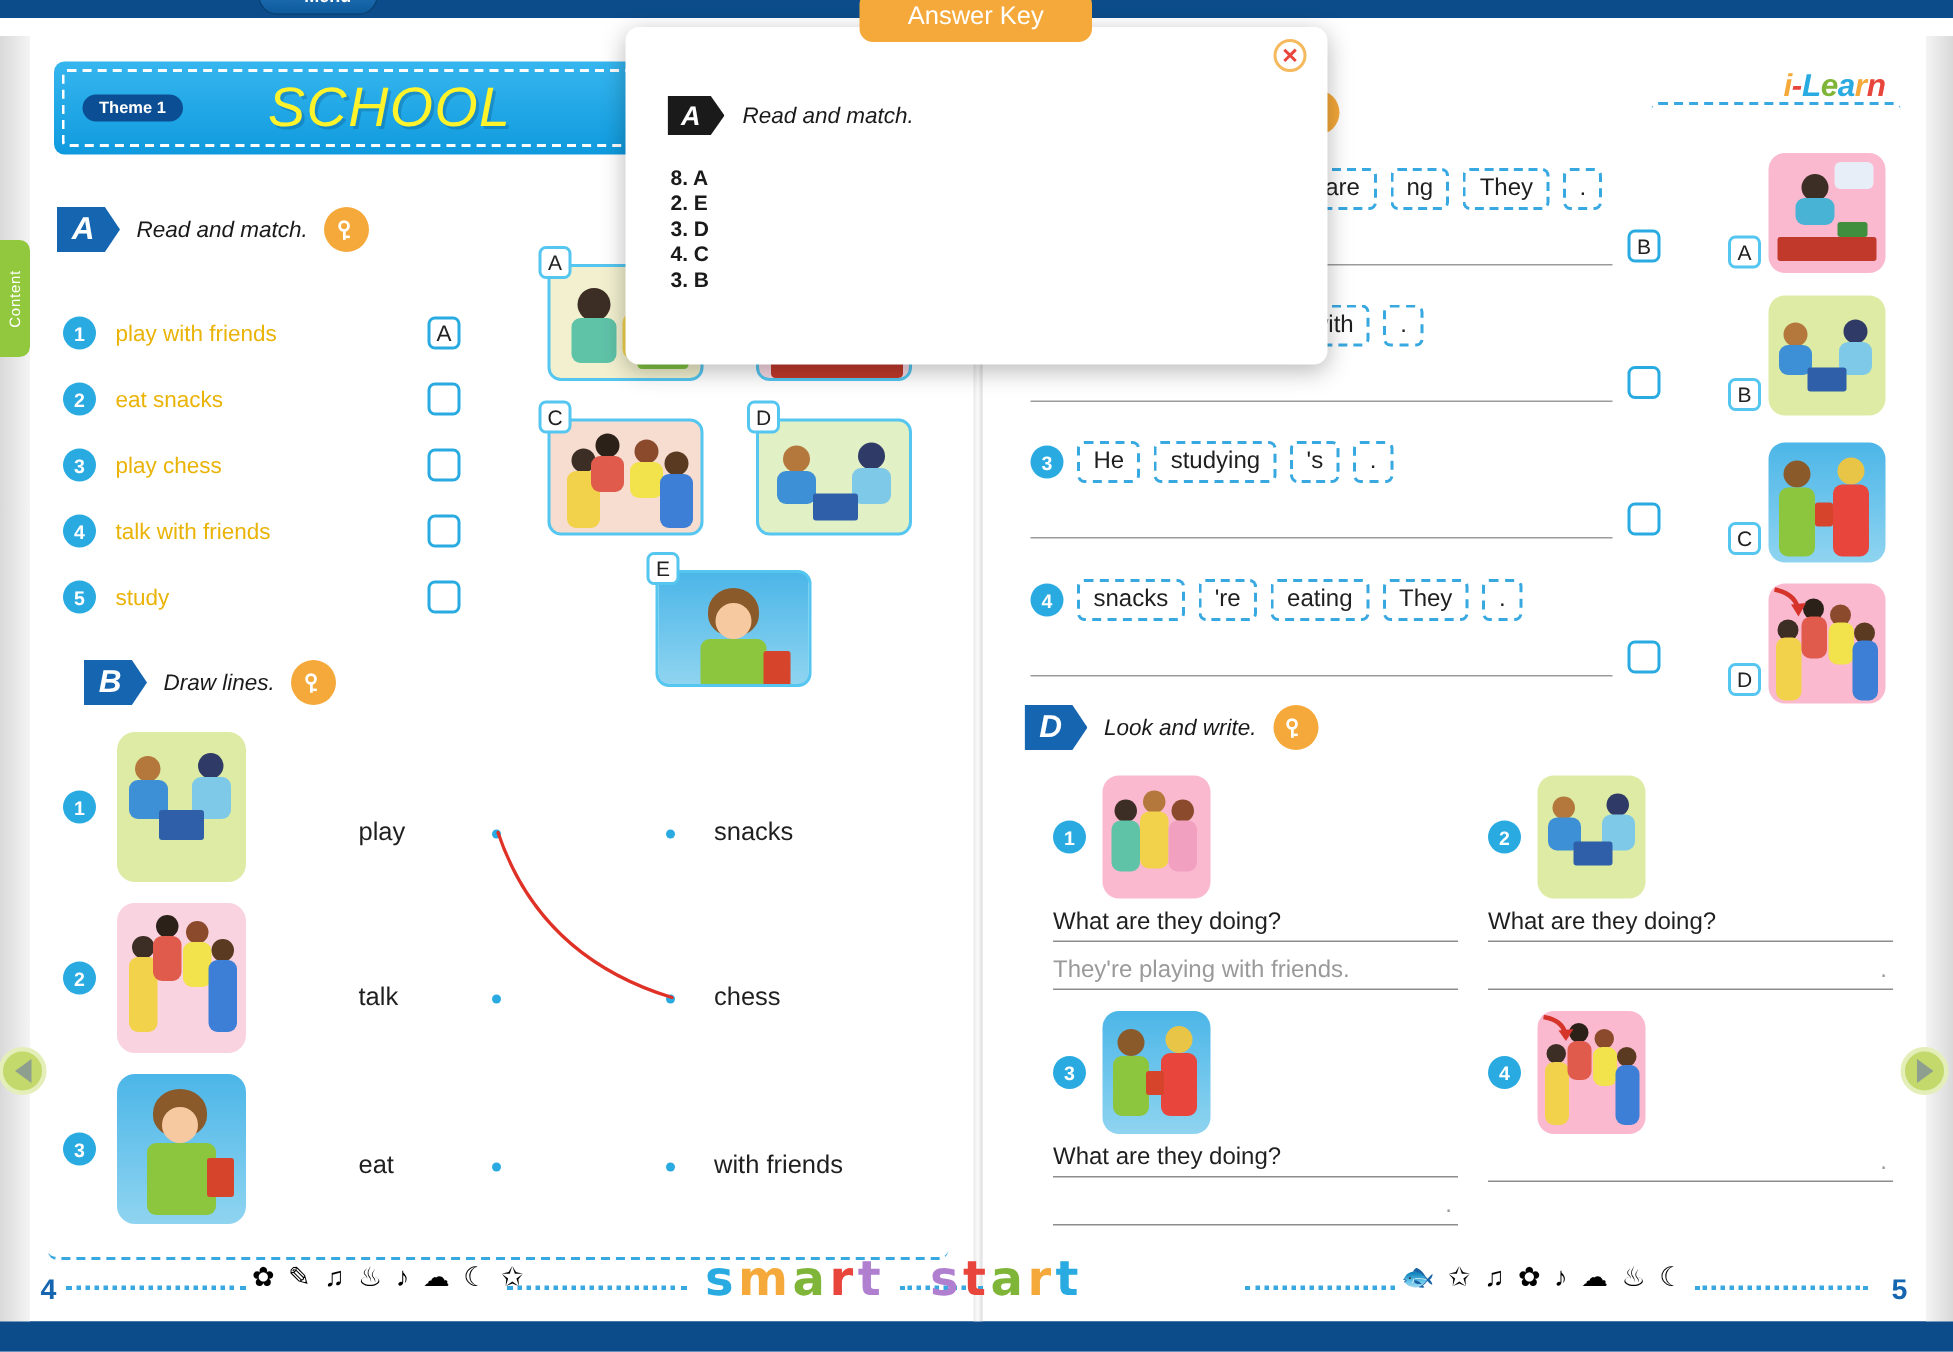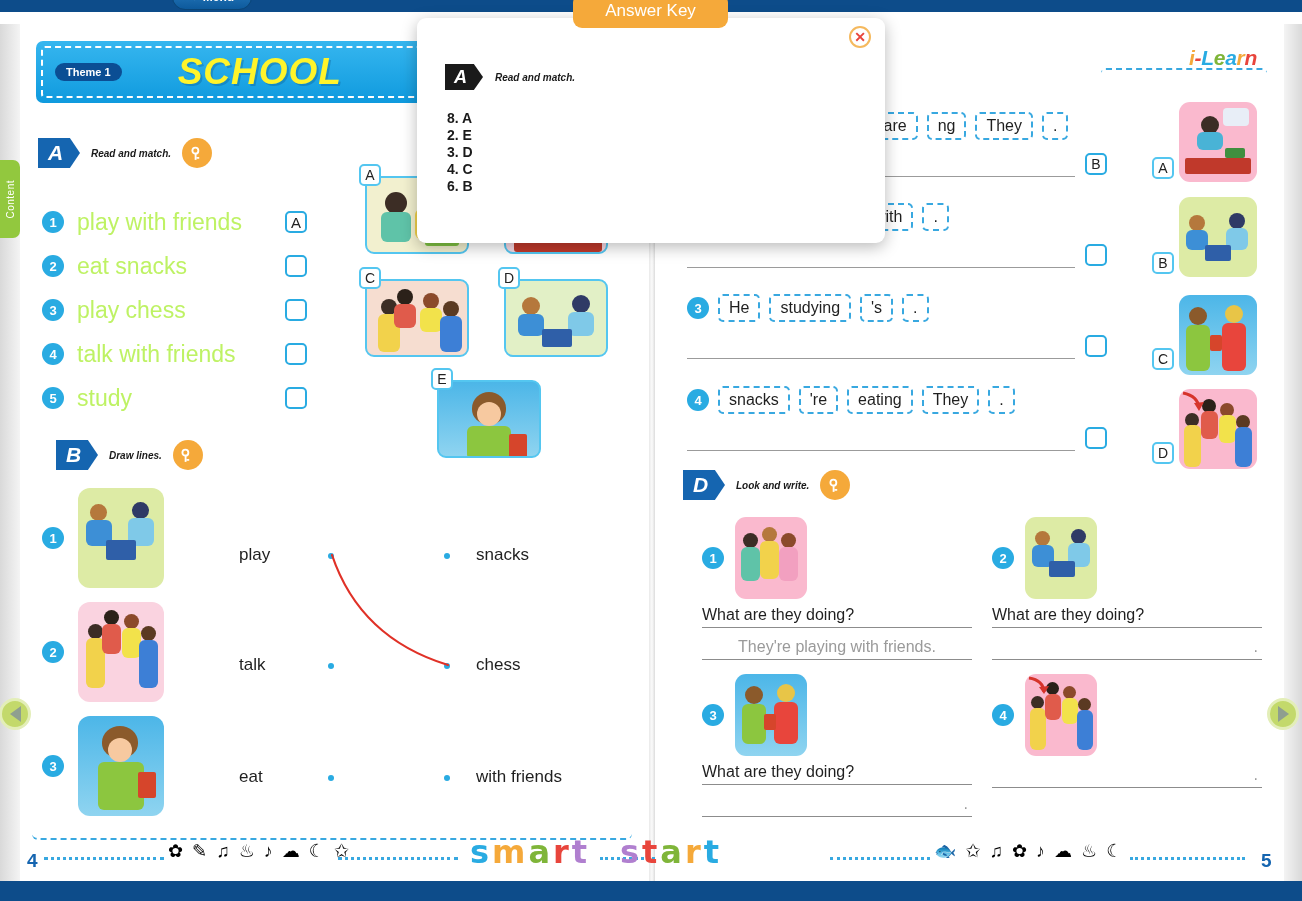--- a/index.html
+++ b/index.html
@@ -83,21 +83,21 @@
 
   
   .sec-head { display: flex; align-items: center; gap: 11px; }
   .badge {
     width: 42px; height: 30px; background: #1565b0;
     color: #fff; font-size: 21px; font-weight: bold; font-style: italic;
     display: flex; align-items: center; justify-content: center;
     padding-right: 7px;
     clip-path: polygon(0 0, 76% 0, 100% 50%, 76% 100%, 0 100%);
   }
-  .sec-title { font-size: 10px; font-weight: bold; font-style: italic; color: #1a1a1a; }
+  .sec-title { font-size: 15px; font-weight: normal; font-style: italic; color: #1a1a1a; }
   .key-icon {
     width: 30px; height: 30px; border-radius: 50%; background: #f5a93a;
     display: flex; align-items: center; justify-content: center;
   }
   .key-icon svg { width: 17px; height: 17px; }
 
   
   .numbullet {
     width: 22px; height: 22px; border-radius: 50%; background: #29abe2;
     color: #fff; font-size: 13px; font-weight: bold;
@@ -118,32 +118,32 @@
     content: ""; position: absolute; inset: 5px;
     border: 2px dashed #ffffff; border-radius: 4px; pointer-events: none;
   }
   #theme-chip {
     margin-left: 19px; background: #0b4e94; color: #fff;
     font-size: 11px; font-weight: bold; padding: 3px 11px; border-radius: 10px;
     position: relative; z-index: 2;
   }
   #theme-title {
     flex: 1; text-align: center; color: #fff42b;
-    font-size: 37px; font-weight: bold; font-style: italic;
+    font-size: 37px; font-weight: normal; font-style: italic;
     letter-spacing: 1px; position: relative; z-index: 2;
     margin-right: 30px;
     text-shadow: 2px 2px 0 rgba(0,60,110,.25);
   }
 
   #secA-head { position: absolute; left: 18px; top: 130px; }
   #listA { position: absolute; left: 22px; top: 192px; width: 265px; }
   .listA-row {
     display: flex; align-items: center; gap: 13px; height: 44px;
   }
-  .listA-label { font-size: 23px; color: #bef264; flex: 1; }
+  .listA-label { font-size: 15px; color: #eab308; flex: 1; }
   .cbox {
     width: 22px; height: 22px; border: 2px solid #29abe2; border-radius: 5px;
     display: flex; align-items: center; justify-content: center;
     font-size: 15px; color: #222;
   }
 
   
   .picA {
     position: absolute; border: 2px solid #54c6f0; border-radius: 9px;
     overflow: hidden;
@@ -197,21 +197,21 @@
   }
 
   #secD-head { position: absolute; left: 28px; top: 458px; }
   .D-item { position: absolute; width: 270px; }
   .D-top { display: flex; align-items: center; gap: 11px; }
   .D-thumb { width: 72px; height: 82px; border-radius: 11px; overflow: hidden; }
   .D-q { margin-top: 7px; font-size: 16px; color: #1f1f1f;
          border-bottom: 1.5px solid #8c8c8c; padding-bottom: 3px; }
   .D-a { margin-top: 10px; font-size: 16px; color: #9a9a9a;
          border-bottom: 1.5px solid #8c8c8c; padding-bottom: 3px;
-         min-height: 22px; text-align: center; }
+         min-height: 22px; text-align: left; }
   .D-a.blank { text-align: right; padding-right: 4px; }
 
   
   .picR { position: absolute; width: 78px; height: 80px; border-radius: 11px; overflow: hidden; }
 
   
   .footer-num {
     position: absolute; top: 850px; font-size: 19px; font-weight: bold; color: #1565b0;
   }
   #footer-left-num { left: 27px; }
@@ -716,15 +716,15 @@
   </div>
   <div id="modal-head">
     <div class="badge">A</div>
     <div class="sec-title">Read and match.</div>
   </div>
   <ul id="modal-answers">
     <li>8. A</li>
     <li>2. E</li>
     <li>3. D</li>
     <li>4. C</li>
-    <li>6. B</li>
+    <li>3. B</li>
   </ul>
 </div>
 
 </body></html>

